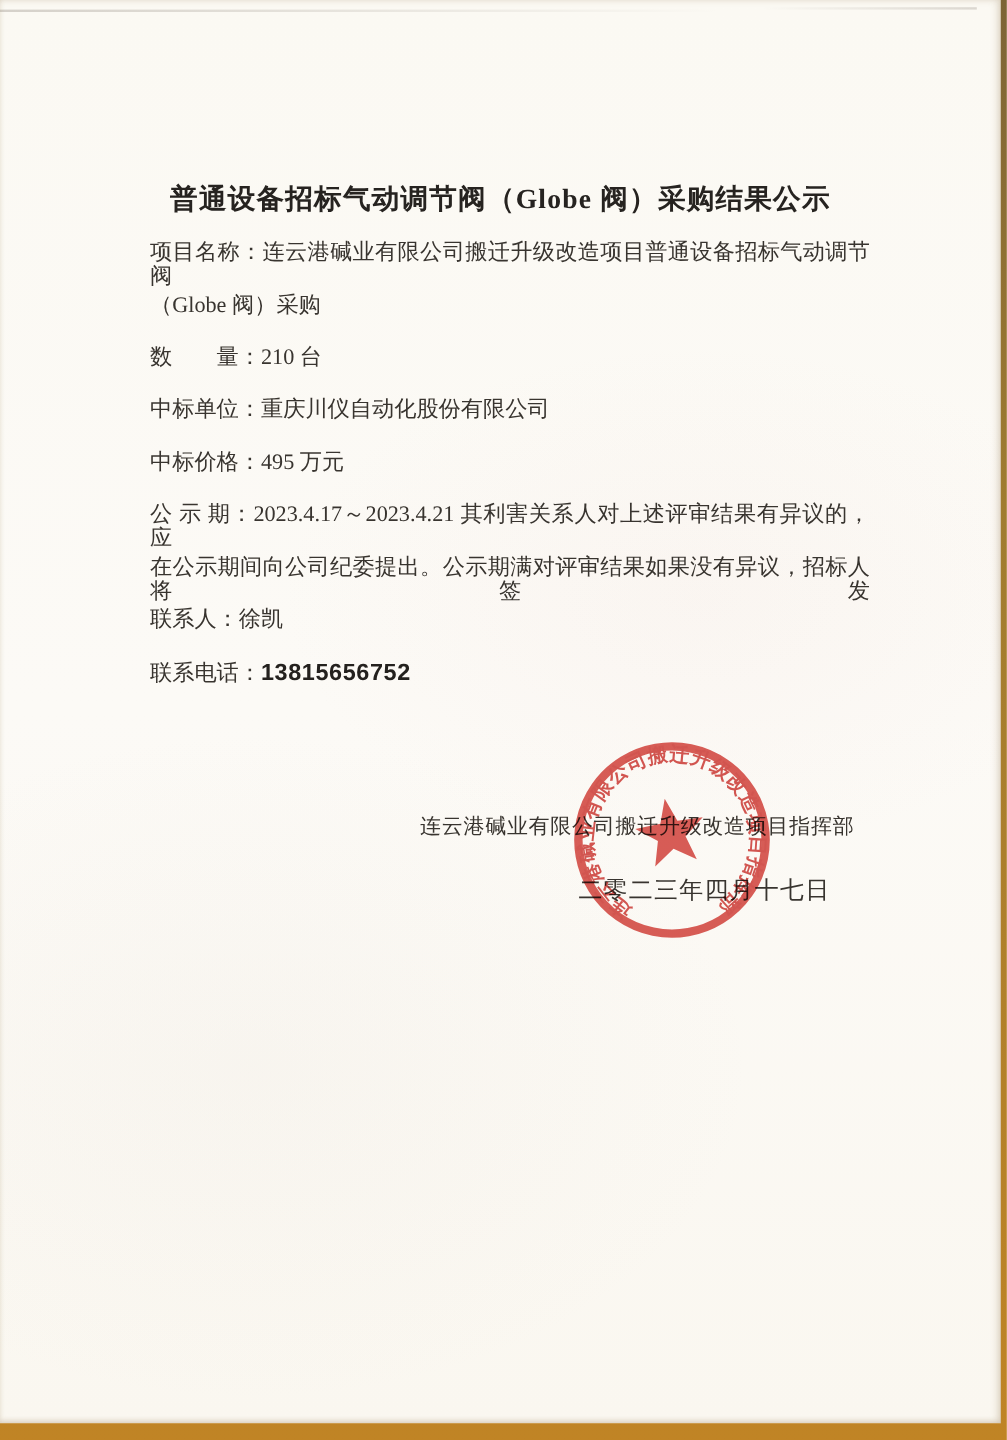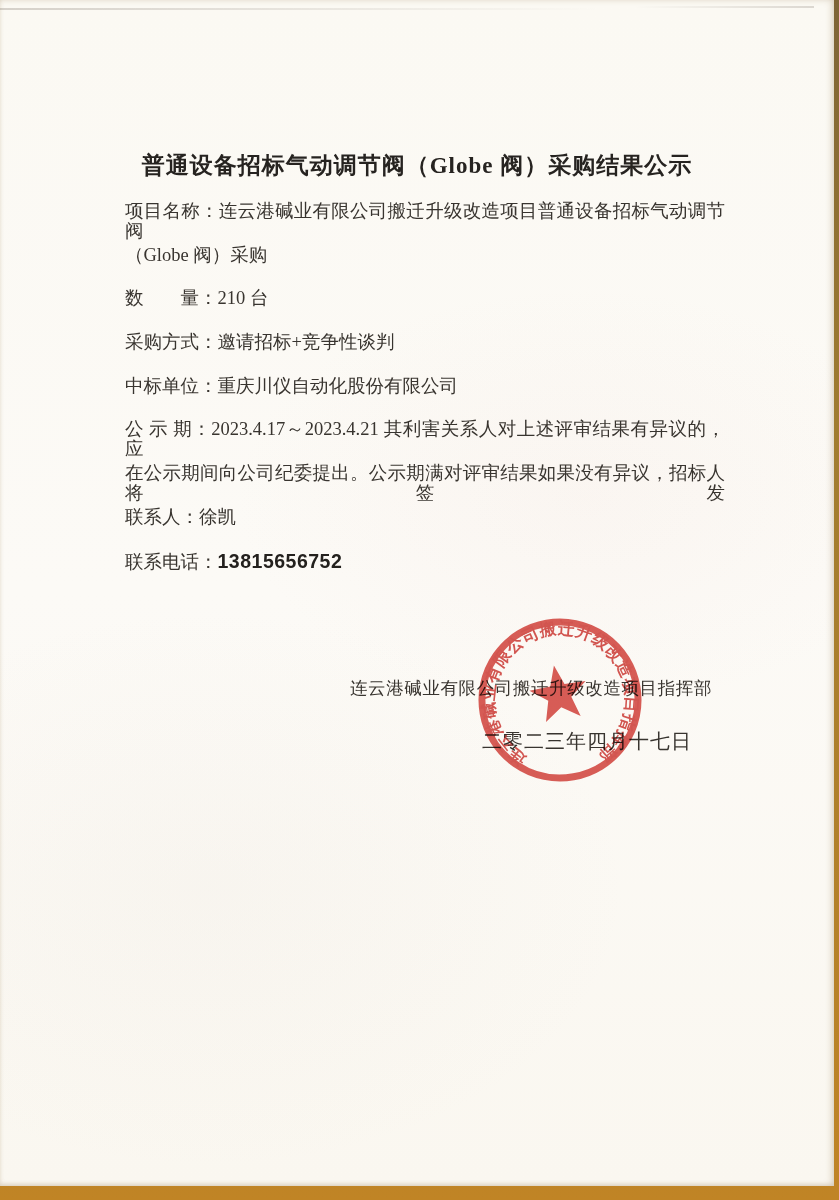--- a/index.html
+++ b/index.html
@@ -96,22 +96,22 @@
 <div class="paper">
   <div class="scan-edge-top"></div>
   <div class="scan-edge-top2"></div>
 
   <div class="title title-2">普通设备招标气动调节阀（Globe 阀）采购结果公示</div>
 
   <div class="body-text">
     <div class="bline justify">项目名称：连云港碱业有限公司搬迁升级改造项目普通设备招标气动调节阀</div>
     <div class="bline">（Globe 阀）采购</div>
     <div class="bline">数　　量：210 台</div>
-    <div class="bline">采购方式：邀请招标+竞争性谈判</div>
     <div class="bline">中标单位：重庆川仪自动化股份有限公司</div>
+    <div class="bline">中标价格：495 万元</div>
     <div class="bline justify">公 示 期：2023.4.17～2023.4.21 其利害关系人对上述评审结果有异议的，应</div>
     <div class="bline justify">在公示期间向公司纪委提出。公示期满对评审结果如果没有异议，招标人将签发</div>
     <div class="bline">联系人：徐凯</div>
     <div class="bline"><span>联系电话：</span><span class="phone-num">13815656752</span></div>
   </div>
 
   <div class="signature-issuer">连云港碱业有限公司搬迁升级改造项目指挥部</div>
   <div class="signature-date">二零二三年四月十七日</div>
 
   <div class="stamp">

